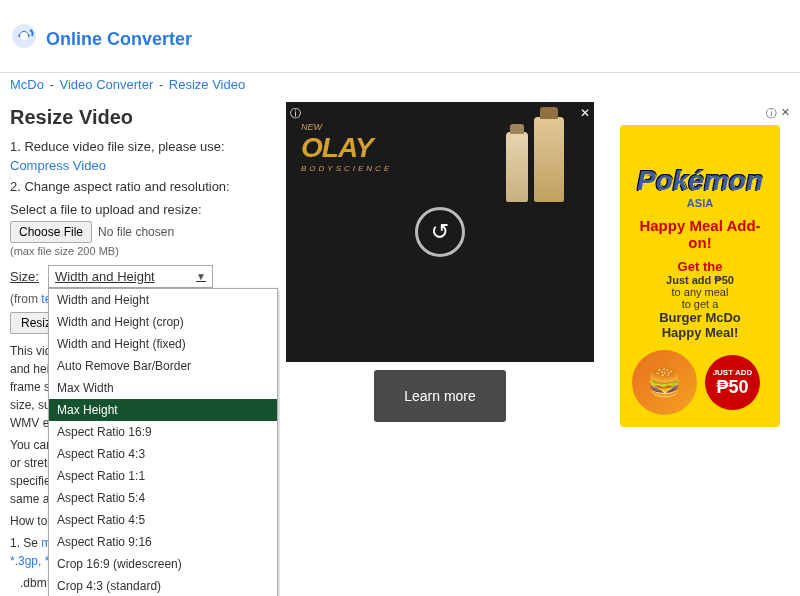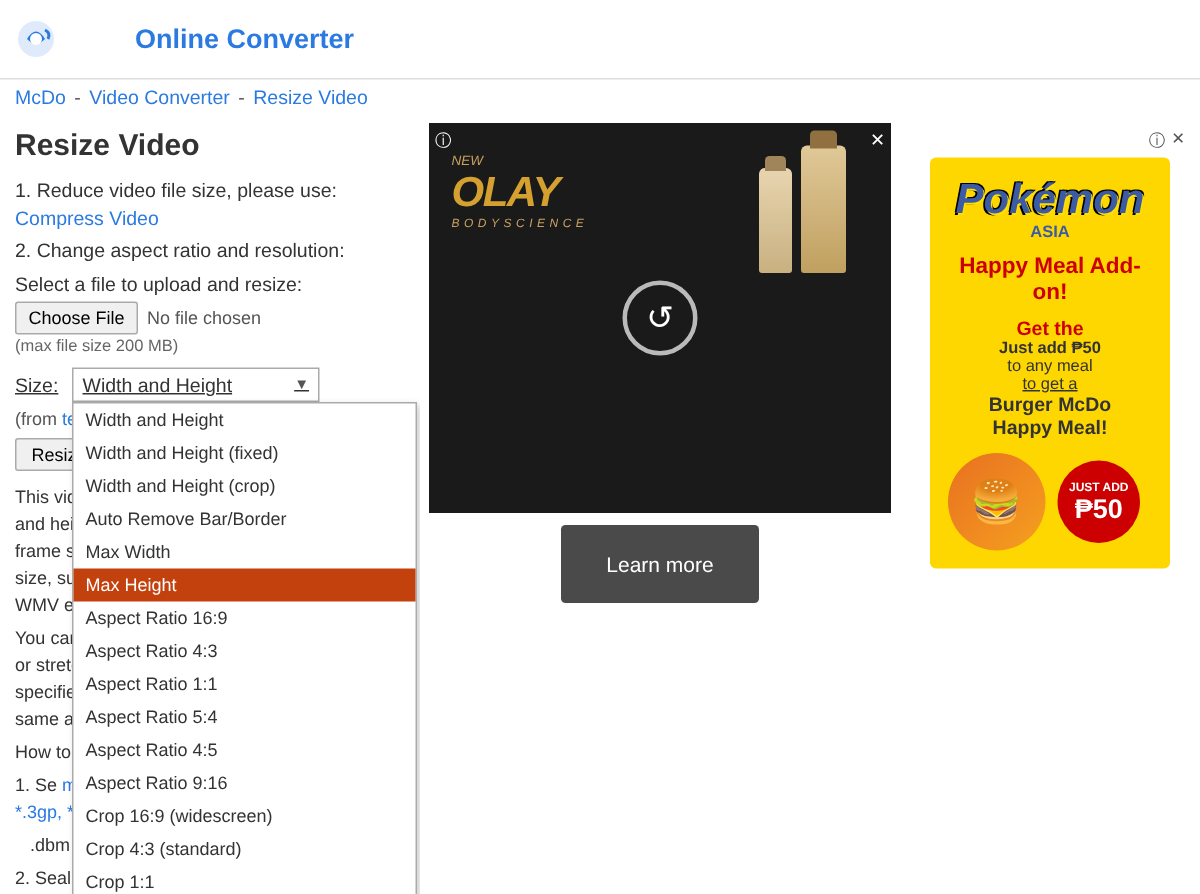--- a/index.html
+++ b/index.html
@@ -1,21 +1,21 @@
 <!DOCTYPE html>
 <html><head>
   <meta charset="utf-8">
   <style>
     * { box-sizing: border-box; margin: 0; padding: 0; }
     body { font-family: Arial, sans-serif; font-size: 13px; background: #fff; color: #333; overflow: hidden; }
 
     .page { display: flex; flex-direction: column; width: 800px; height: 596px; }
 
     
-    .header { display: flex; align-items: center; padding: 12px 10px; border-bottom: 1px solid #ddd; background: #fff; gap: 44px; }
+    .header { display: flex; align-items: flex-end; padding: 22px 10px; border-bottom: 1px solid #ddd; background: #fff; }
     .logo-icon { width: 28px; height: 28px; margin-right: 8px; }
     .site-title { color: #2a7ae2; font-size: 18px; font-weight: bold; }
 
     
     .breadcrumb { padding: 4px 10px; font-size: 13px; }
     .breadcrumb a { color: #2a7ae2; text-decoration: none; }
     .breadcrumb span { color: #555; margin: 0 2px; }
 
     
     .main { display: flex; flex: 1; overflow: hidden; }
@@ -65,21 +65,21 @@
       background: #fff;
       z-index: 100;
       box-shadow: 2px 2px 5px rgba(0,0,0,0.2);
     }
     .dropdown-item {
       padding: 4px 8px;
       font-size: 12px;
       cursor: pointer;
       white-space: nowrap;
     }
-    .dropdown-item.selected { background: #c2410c; color: #fff; }
+    .dropdown-item.selected { background: #14532d; color: #fff; }
 
     .width-row { display: flex; align-items: center; margin-top: 4px; font-size: 12px; color: #555; }
 
     .resize-btn {
       background: #f0f0f0;
       border: 1px solid #aaa;
       padding: 3px 10px;
       font-size: 12px;
       cursor: pointer;
       border-radius: 2px;
@@ -182,22 +182,22 @@
 
       <div class="size-row">
         <span class="size-label">Size:</span>
         <div class="dropdown-container">
           <div class="dropdown-trigger">
             <span>Width and Height</span>
             <span class="dropdown-arrow">▼</span>
           </div>
           <div class="dropdown-menu">
             <div class="dropdown-item">Width and Height</div>
+            <div class="dropdown-item">Width and Height (crop)</div>
             <div class="dropdown-item">Width and Height (fixed)</div>
-            <div class="dropdown-item">Width and Height (crop)</div>
             <div class="dropdown-item">Auto Remove Bar/Border</div>
             <div class="dropdown-item">Max Width</div>
             <div class="dropdown-item selected">Max Height</div>
             <div class="dropdown-item">Aspect Ratio 16:9</div>
             <div class="dropdown-item">Aspect Ratio 4:3</div>
             <div class="dropdown-item">Aspect Ratio 1:1</div>
             <div class="dropdown-item">Aspect Ratio 5:4</div>
             <div class="dropdown-item">Aspect Ratio 4:5</div>
             <div class="dropdown-item">Aspect Ratio 9:16</div>
             <div class="dropdown-item">Crop 16:9 (widescreen)</div>
@@ -251,29 +251,29 @@
 
       <button class="learn-more-btn">Learn more</button>
     </div>
 
     <div class="right-panel">
       <div style="position:relative;width:100%;display:flex;justify-content:flex-end;align-items:flex-start;margin-bottom:4px;">
         <span style="font-size:11px;color:#555;margin-right:4px;">ⓘ</span>
         <span style="font-size:11px;color:#555;cursor:pointer;">✕</span>
       </div>
       <div class="right-ad">
-        <div style="font-size:28px;font-weight:900;font-style:italic;color:#3B5BA5;text-shadow:1px 1px 0 #FFDE00,-1px -1px 0 #000,1px -1px 0 #000,-1px 1px 0 #000;font-family:Impact,Arial,sans-serif;">Pokémon</div>
+        <div style="font-size:28px;font-weight:900;font-style:italic;color:#3B5BA5;text-shadow:1px 1px 0 #FFDE00,-1px -1px 0 #000,1px -1px 0 #000,-1px 1px 0 #000;font-family:Impact,Arial,sans-serif;margin-top:28px;">Pokémon</div>
         <div style="font-size:11px;font-weight:bold;color:#3B5BA5;margin-bottom:8px;">ASIA</div>
 
         <div style="font-size:15px;font-weight:bold;color:#c00;margin-bottom:8px;">Happy Meal Add-on!</div>
         <div style="font-size:13px;font-weight:bold;color:#c00;">Get the</div>
 
         <div style="font-size:11px;color:#333;font-weight:bold;">Just add ₱50</div>
         <div style="font-size:11px;color:#333;">to any meal</div>
-        <div style="font-size:11px;color:#333;text-decoration:underline;">to get a</div>
+        <div style="font-size:11px;color:#333;">to get a</div>
         <div style="font-size:13px;font-weight:bold;color:#333;">Burger McDo</div>
         <div style="font-size:13px;font-weight:bold;color:#333;margin-bottom:10px;">Happy Meal!</div>
 
         <div style="display:flex;align-items:center;justify-content:space-between;margin-top:4px;">
           <div style="width:65px;height:65px;background:linear-gradient(135deg,#e87020,#f5a020);border-radius:50%;display:flex;align-items:center;justify-content:center;">
             <span style="font-size:28px;">🍔</span>
           </div>
           <div class="just-add-badge">
             <span style="font-size:8px;font-weight:bold;">JUST ADD</span>
             <span class="badge-price">₱50</span>

